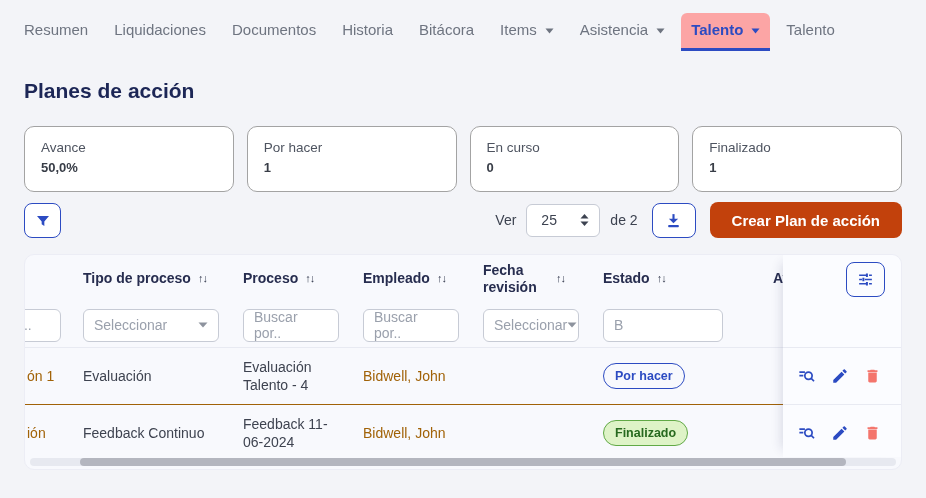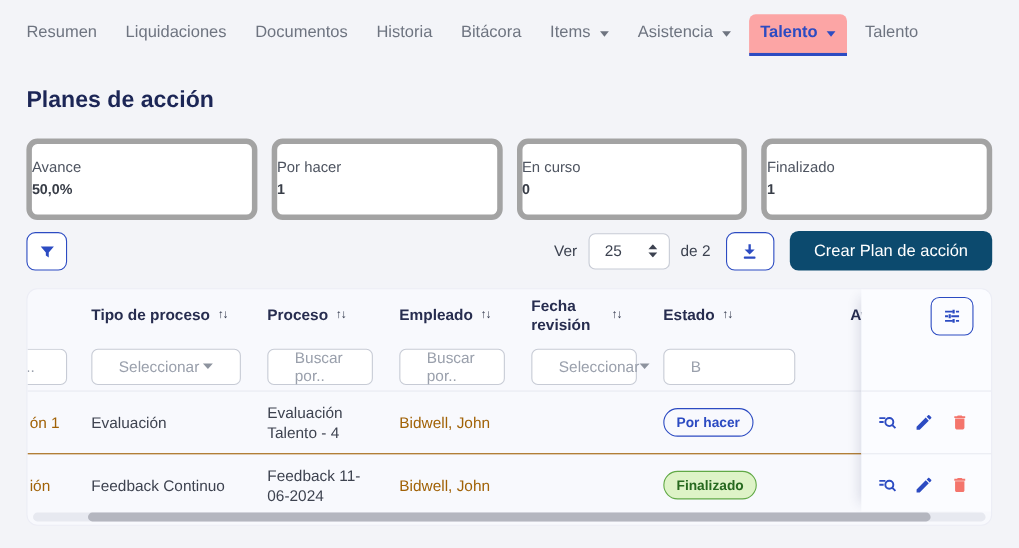--- a/index.html
+++ b/index.html
@@ -21,39 +21,39 @@
   }
   .tab .caret{display:flex;color:#6e7480;margin-top:2px;}
   .tab.active{color:#2c4bc2;background:#fca5a5;border-bottom-color:#2c4bc2;font-weight:700;}
   .tab.active .caret{color:#2c4bc2;}
 
   
   .page-title{margin:28px 0 0 24px;font-size:21px;font-weight:700;color:#1c2656;}
 
   
   .stats{display:flex;gap:13px;margin:23px 24px 0;}
-  .card{flex:1;background:#fff;border:5px solid #a3a3a3;border-radius:10px;padding:13px 0 16px;box-sizing:border-box;}
+  .card{flex:1;background:#fff;border:1px solid #a3a3a3;border-radius:10px;padding:13px 16px 16px;box-sizing:border-box;}
   .card-label{font-size:13.5px;color:#4e5460;}
   .card-value{margin-top:5px;font-size:13px;font-weight:700;color:#383d47;}
 
   
   .toolbar{margin:10px 24px 0;display:flex;justify-content:space-between;align-items:flex-end;}
   .icon-btn{
     width:37px;height:35px;background:#fff;border:1px solid #2c4bc2;border-radius:8px;
     display:flex;align-items:center;justify-content:center;cursor:pointer;padding:0;
   }
   .toolbar-right{display:flex;align-items:center;gap:10px;font-size:14px;color:#3c4250;}
   .select-box{
     width:74px;height:33px;border:1px solid #c7cbd5;background:#fff;border-radius:6px;
     display:flex;align-items:center;justify-content:space-between;
     padding:0 10px 0 14px;box-sizing:border-box;color:#3c4250;cursor:pointer;
   }
   .primary-btn{
-    height:36px;padding:0 22px;margin-left:4px;background:#0c4a6e;color:#fff;
-    font-weight:400;font-size:15px;border:none;border-radius:8px;cursor:pointer;
+    height:36px;padding:0 22px;margin-left:4px;background:#c2410c;color:#fff;
+    font-weight:700;font-size:15px;border:none;border-radius:8px;cursor:pointer;
     font-family:"Liberation Sans", sans-serif;
   }
 
   
   .panel{
     position:relative;margin:16px 24px 0;height:216px;
     background:#f8f9fd;border:1px solid #ecedf5;border-radius:10px;
     overflow:hidden;box-sizing:border-box;
   }
   .grid-row{display:grid;grid-template-columns:46px 160px 120px 120px 120px 170px 1fr;align-items:center;}
@@ -61,21 +61,21 @@
   .c0{padding:0 2px;overflow:hidden;white-space:nowrap;}
 
   .thead{height:48px;font-size:14px;font-weight:700;color:#272d4f;}
   .hcell{display:flex;align-items:center;gap:7px;line-height:1.25;}
   .sort{font-size:11px;font-weight:400;color:#343a4e;letter-spacing:-1px;cursor:pointer;}
 
   .tfilter{height:44px;border-bottom:1px solid #e8eaf2;}
   .finput{
     height:33px;border:1px solid #c7cbd5;border-radius:6px;background:#fff;
     display:flex;align-items:center;justify-content:space-between;
-    padding:0 24px;color:#9aa0ac;font-size:14px;width:100%;box-sizing:border-box;cursor:text;
+    padding:0 10px;color:#9aa0ac;font-size:14px;width:100%;box-sizing:border-box;cursor:text;
   }
   .finput .fcaret{color:#8d939e;display:flex;}
   .finput.clip{width:46px;margin-left:-12px;padding:0 4px;border-radius:0 6px 6px 0;}
   .finput.narrow{width:120px;}
 
   .trow{height:56px;font-size:14px;color:#3e4350;line-height:1.3;}
   .trow.sep{border-top:1px solid #a16207;}
   .link{color:#a16207;cursor:pointer;}
   .badge{display:inline-block;padding:4px 11px;border-radius:13px;font-size:12.5px;font-weight:600;white-space:nowrap;}
   .badge.blue{color:#2c4bc2;border:1px solid #2c4bc2;background:transparent;}

